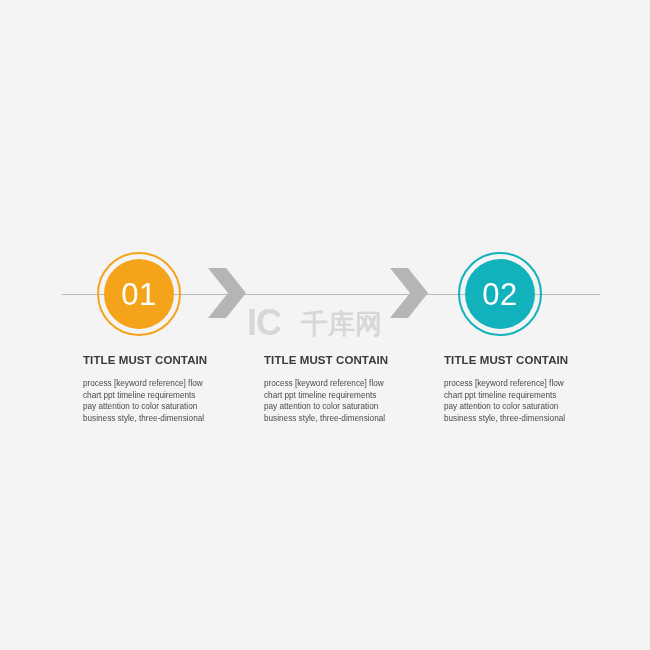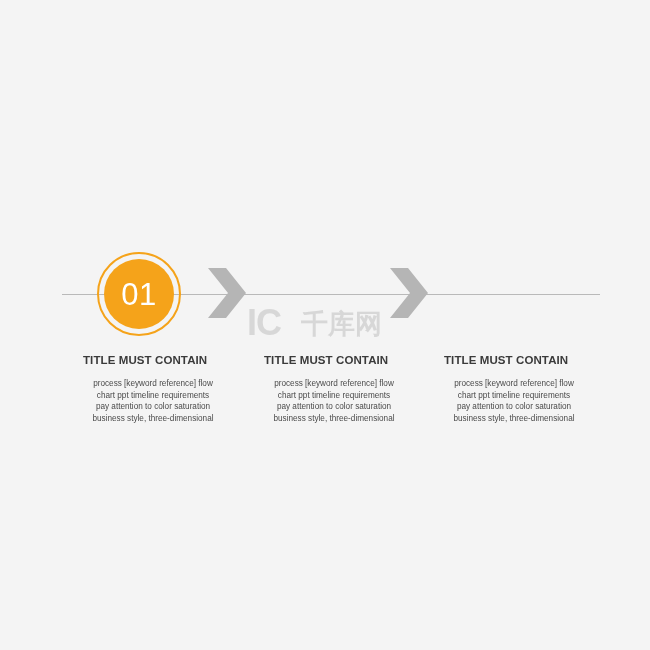--- a/index.html
+++ b/index.html
@@ -107,21 +107,20 @@
     font-family: "Liberation Sans", sans-serif;
     font-size: 8.2px;
     font-weight: 400;
     color: #4a4a4a;
     line-height: 1.42;
     margin: 0;
   }
   .step-body span {
     display: block;
     white-space: nowrap;
-    text-align: center;
   }
 
   
   .watermark {
     position: absolute;
     left: 247px;
     top: 300px;
     width: 170px;
     height: 46px;
     display: flex;
@@ -166,20 +165,26 @@
     </svg>
   </div>
 
 
   <div class="chevron a2">
     <svg width="40" height="50" viewBox="0 0 40 50" xmlns="http://www.w3.org/2000/svg">
       <polygon points="0,0 18,0 38,25 18,50 0,50 20,25" fill="#b5b5b5"></polygon>
     </svg>
   </div>
 
+  <div class="step-node n3" style="color:#12b2bd">
+    <div class="ring"></div>
+    <div class="disc">
+      <span class="disc-number">02</span>
+    </div>
+  </div>
 
   <div class="watermark">
     <span class="watermark-mark">IC</span>
     <span class="watermark-text">千库网</span>
   </div>
 
   <div class="step-text t1">
     <p class="step-title">TITLE MUST CONTAIN</p>
     <p class="step-body">
       <span>process [keyword reference] flow</span>

